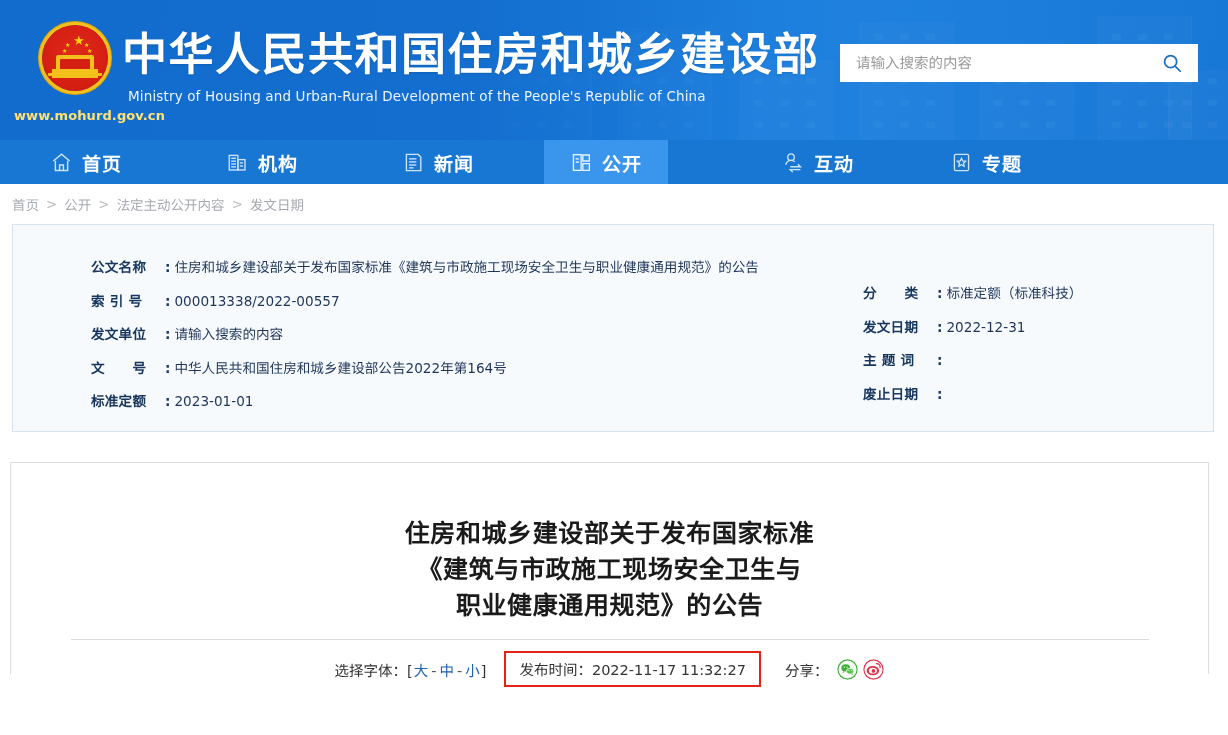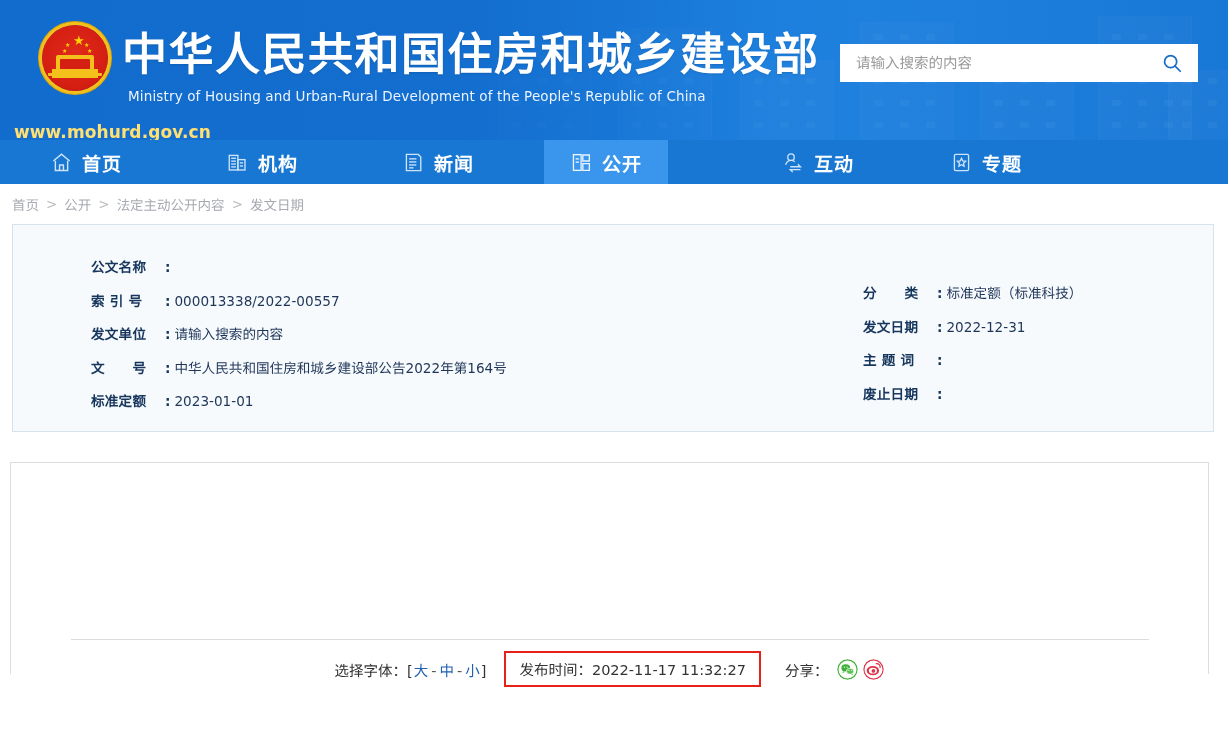--- a/index.html
+++ b/index.html
@@ -68,23 +68,22 @@
   }
   .emblem .base{
     position:absolute;left:10px;top:44px;width:46px;height:9px;background:#f3c01c;
   }
   .emblem .cogs{
     position:absolute;left:6px;top:48px;width:54px;height:12px;
     border-top:3px solid #f3c01c;border-radius:0 0 40px 40px;
   }
   .site-url{
     position:absolute;left:14px;top:108px;
-    color:#ffe072;font-size:17px;font-weight:bold;letter-spacing:.1px;
+    color:#ffe072;font-size:13px;font-weight:bold;letter-spacing:.1px;
     white-space:nowrap;
-    margin-top:14px;
   }
   .hdr-title{
     position:absolute;left:122px;top:29px;
     color:#ffffff;font-size:45px;font-weight:bold;letter-spacing:1.5px;
     line-height:52px;white-space:nowrap;
     text-shadow:0 1px 2px rgba(0,0,0,.12);
   }
   .hdr-subtitle{
     position:absolute;left:128px;top:88px;
     color:#eaf3ff;font-size:13.5px;letter-spacing:.15px;white-space:nowrap;
@@ -416,20 +415,21 @@
   <span class="sep">&gt;</span>
   <a>发文日期</a>
 </div>
 
 <div class="info-panel">
 
   <div class="info-col info-left">
     <div class="info-row">
       <span class="info-label">公文名称</span>
       <span class="lbl-colon">:</span>
+      <span class="info-value">住房和城乡建设部关于发布国家标准《建筑与市政施工现场安全卫生与职业健康通用规范》的公告</span>
     </div>
     <div class="info-row">
       <span class="info-label">索 引 号</span>
       <span class="lbl-colon">:</span>
       <span class="info-value">000013338/2022-00557</span>
     </div>
     <div class="info-row">
       <span class="info-label">发文单位</span>
       <span class="lbl-colon">:</span>
       <span class="info-value">请输入搜索的内容</span>
@@ -465,20 +465,25 @@
     <div class="info-row">
       <span class="info-label">废止日期</span>
       <span class="lbl-colon">:</span>
       <span class="info-value"></span>
     </div>
   </div>
 
 </div>
 
 <div class="article-box">
+  <h1 class="article-title">
+    <span>住房和城乡建设部关于发布国家标准</span><br>
+    <span>《建筑与市政施工现场安全卫生与</span><br>
+    <span>职业健康通用规范》的公告</span>
+  </h1>
 
   <div class="article-divider"></div>
 
   <div class="toolbar">
 
     <span class="font-picker"><span>选择字体：</span><span class="brk">[</span><a>大</a><span class="dash">-</span><a>中</a><span class="dash">-</span><a>小</a><span class="brk">]</span></span>
 
     <span class="pubtime"><span>发布时间：</span><span>2022-11-17 11:32:27</span></span>
 
     <span class="share">

